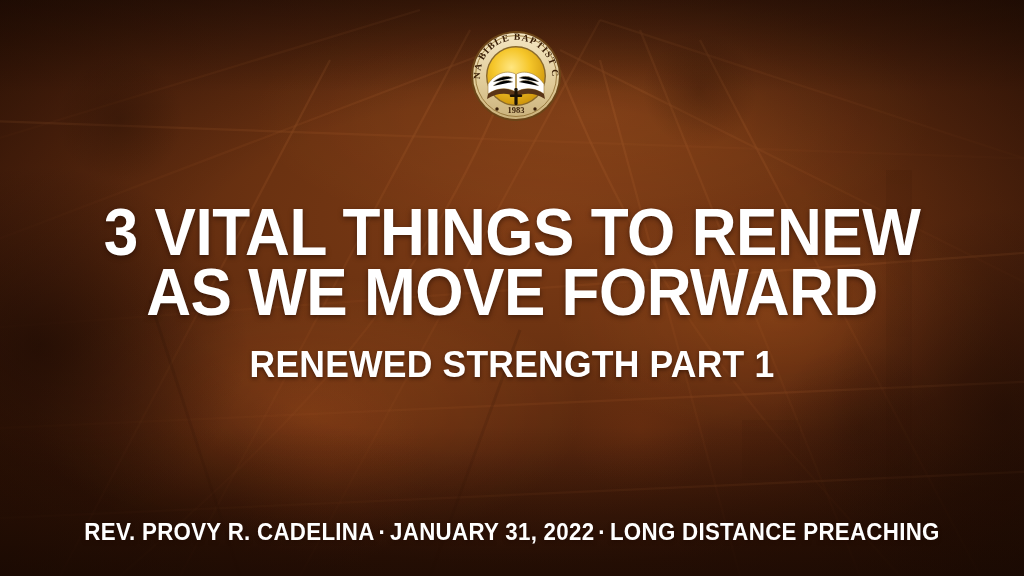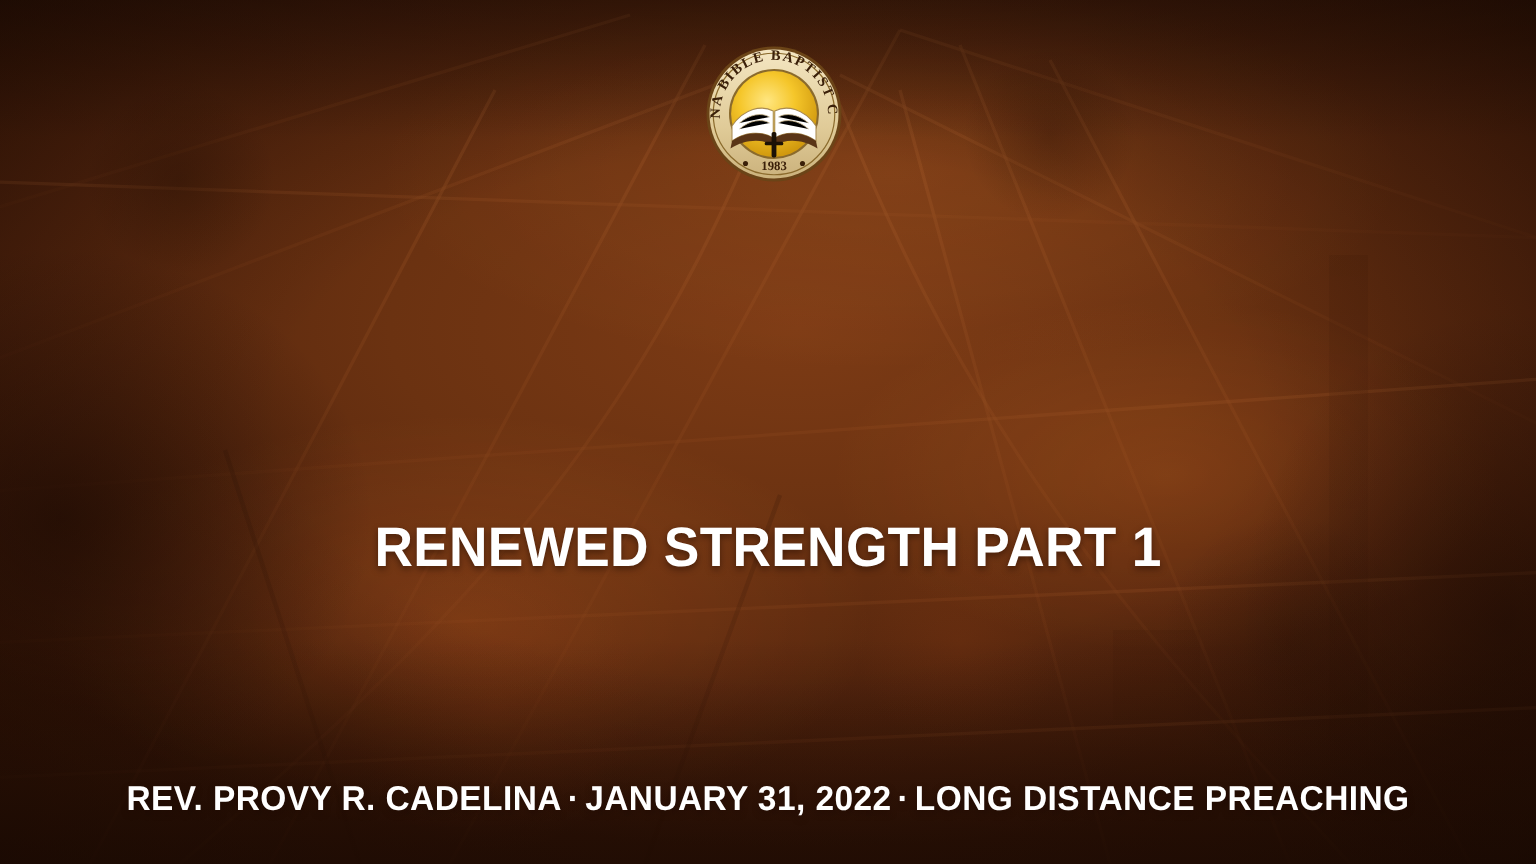--- a/index.html
+++ b/index.html
@@ -244,20 +244,24 @@
       </g>
 
       <circle cx="29" cy="85" r="1.7" fill="#3b2009"></circle>
       <circle cx="67" cy="85" r="1.7" fill="#3b2009"></circle>
       <text x="48" y="89" text-anchor="middle" font-family="Liberation Serif, serif" font-size="8.5" font-weight="700" fill="#3b2009">1983</text>
     </svg>
   </div>
 
   <div class="content">
 
+    <div id="title-block">
+      <span class="title-line">3 VITAL THINGS TO RENEW</span>
+      <span class="title-line">AS WE MOVE FORWARD</span>
+    </div>
 
     <div id="subtitle">RENEWED STRENGTH PART 1</div>
 
     <div id="footer">
       <span>REV. PROVY R. CADELINA</span><span class="sep">·</span><span>JANUARY 31, 2022</span><span class="sep">·</span><span>LONG DISTANCE PREACHING</span>
     </div>
 
   </div>
 </div>
 

